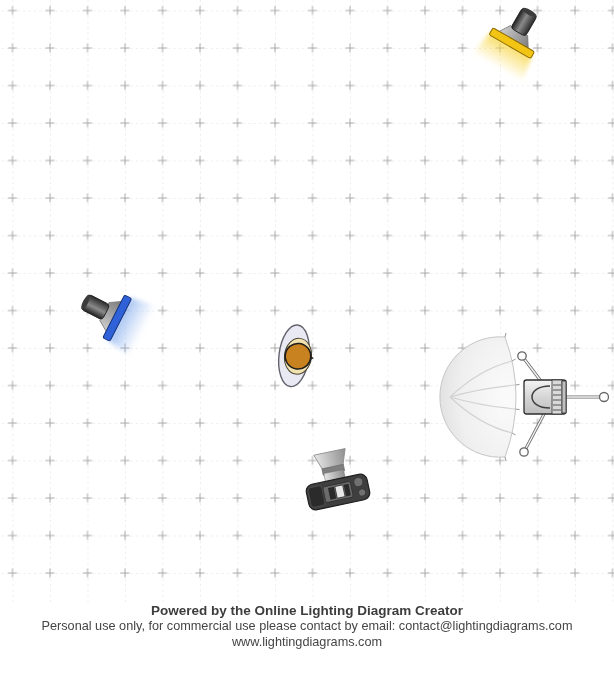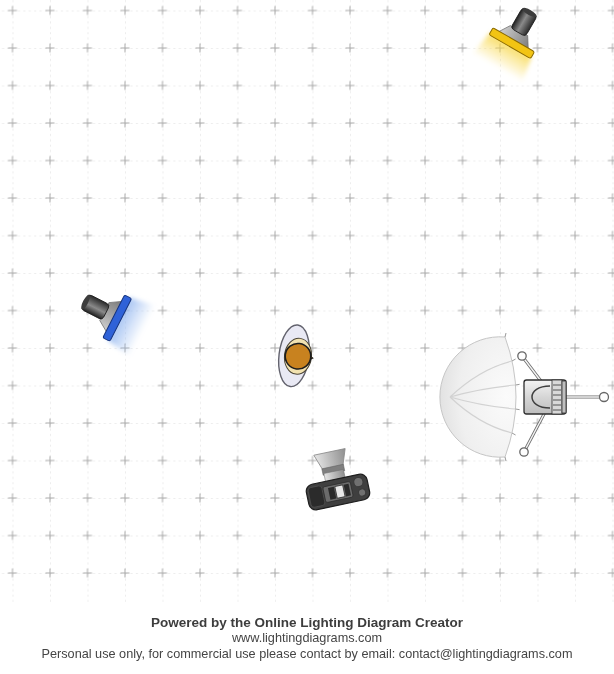--- a/index.html
+++ b/index.html
@@ -1,20 +1,20 @@
 <!DOCTYPE html>
 <html><head>
 <meta charset="utf-8">
 <style>
   html,body{margin:0;padding:0;background:#fff;}
   .wrap{position:relative;width:614px;height:674px;background:#ffffff;overflow:hidden;
         font-family:"Liberation Sans",sans-serif;}
   .canvas-svg{display:block;}
   .footer{width:614px;text-align:center;}
-  .f-line1{font-size:13.5px;font-weight:bold;color:#3d3d3d;margin-top:13px;line-height:16px;}
+  .f-line1{font-size:13.5px;font-weight:bold;color:#3d3d3d;margin-top:1px;line-height:16px;}
   .f-line{font-size:12.7px;color:#454545;line-height:15.5px;}
 </style>
 </head>
 <body>
 
 <div class="wrap">
 
   <svg class="canvas-svg" width="614" height="602" viewBox="0 0 614 602">
     <defs>
       <pattern id="grid" width="37.5" height="37.5" patternUnits="userSpaceOnUse" patternTransform="translate(12.5,10.5)">
@@ -118,17 +118,17 @@
       <rect x="-9" y="-6" width="6" height="12" fill="#2a2a2a"></rect>
       <rect x="-2" y="-6" width="8" height="12" fill="#e8e8e8" stroke="#333" stroke-width="0.8"></rect>
       <rect x="7" y="-6" width="5" height="12" fill="#2a2a2a"></rect>
       <circle cx="22" cy="-5.5" r="4.6" fill="#707070" stroke="#3a3a3a" stroke-width="1"></circle>
       <circle cx="23.5" cy="5.5" r="3.6" fill="#707070" stroke="#3a3a3a" stroke-width="1"></circle>
     </g>
   </svg>
 
   <div class="footer">
     <div class="f-line1">Powered by the Online Lighting Diagram Creator</div>
+    <div class="f-line">Personal use only, for commercial use please contact by email: contact@lightingdiagrams.com</div>
     <div class="f-line">www.lightingdiagrams.com</div>
-    <div class="f-line">Personal use only, for commercial use please contact by email: contact@lightingdiagrams.com</div>
   </div>
 
 </div>
 
 </body></html>

